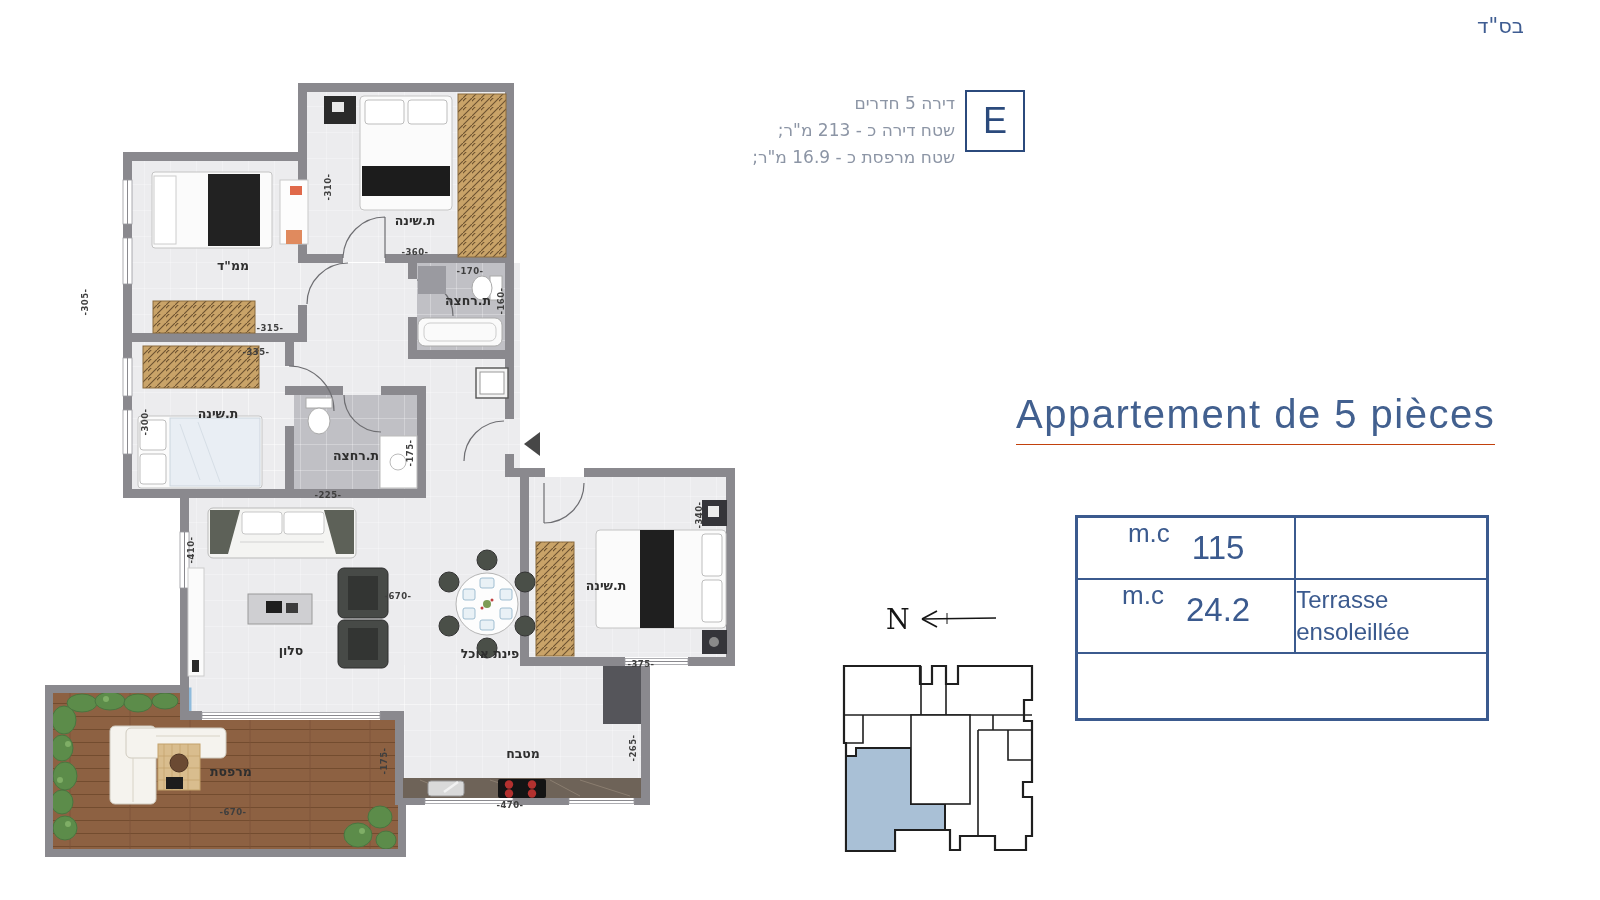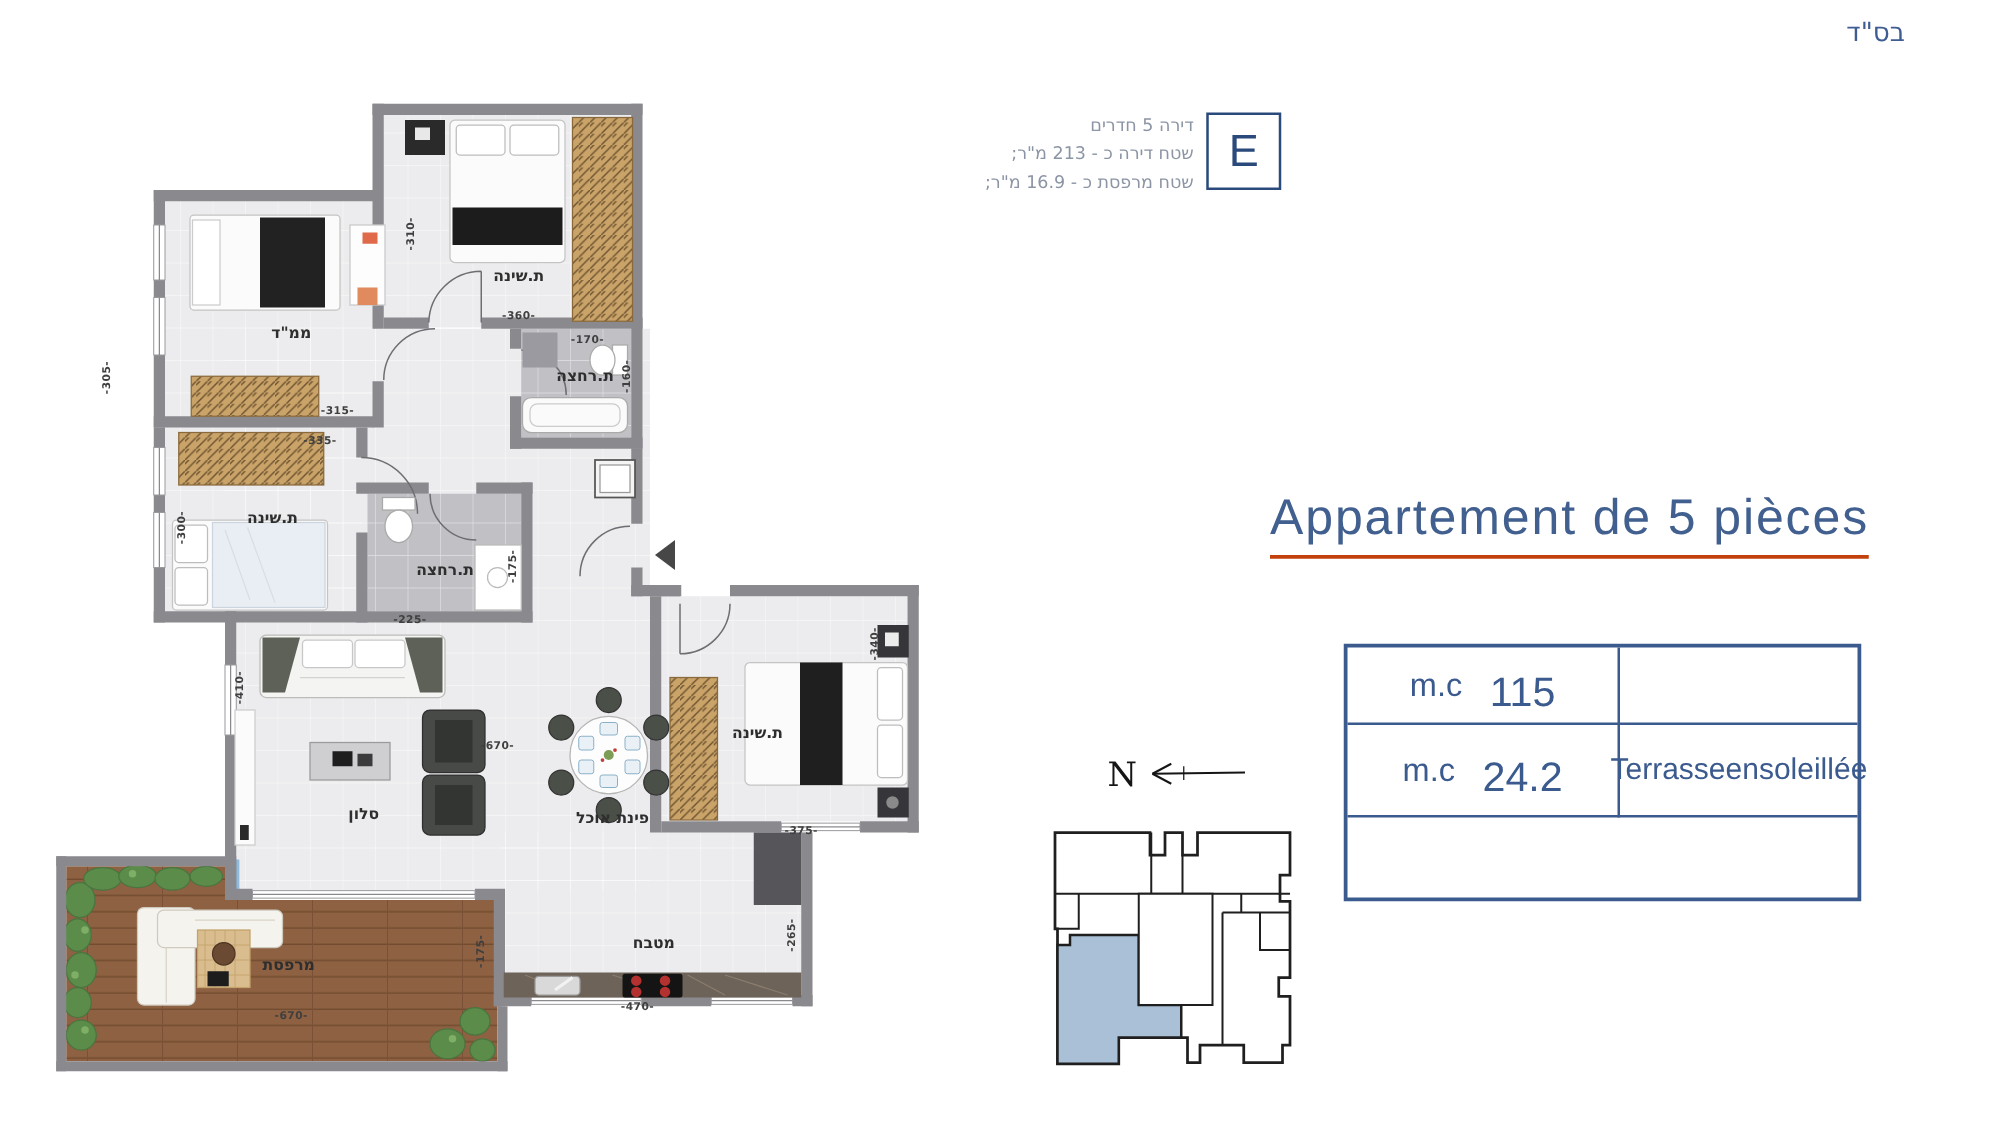--- a/index.html
+++ b/index.html
@@ -6,41 +6,41 @@
   body{width:1600px;height:900px;background:#ffffff;position:relative;overflow:hidden;
        font-family:"Liberation Sans","DejaVu Sans",sans-serif;}
   .abs{position:absolute;}
 
   
   #bsd{left:1430px;top:14px;width:94px;text-align:right;font-size:21px;color:#3f5d92;
        font-family:"DejaVu Sans",sans-serif;}
 
   
   #unit-info{left:740px;top:90px;width:215px;text-align:right;direction:rtl;
-             font-size:14px;line-height:1.6;color:#8c95a5;font-family:"DejaVu Sans",sans-serif;}
+             font-size:17px;line-height:1.6;color:#8c95a5;font-family:"DejaVu Sans",sans-serif;}
   #unit-badge{left:965px;top:90px;width:56px;height:58px;border:2px solid #2b4a7c;background:#fff;
               display:flex;align-items:center;justify-content:center;font-size:36px;color:#2b4a7c;
               font-family:"Liberation Sans",sans-serif;}
 
   
   #main-title{left:1016px;top:392px;font-size:40px;letter-spacing:1.5px;color:#42608f;
-              padding-bottom:7px;border-bottom:3px solid #c2410c;font-weight:400;
+              padding-bottom:7px;border-bottom:1px solid #c2410c;font-weight:400;
               font-family:"Liberation Sans",sans-serif;}
 
   
   #surface-table{left:1075px;top:515px;width:408px;border:3px solid #3b5a8e;background:#fff;
                  display:grid;grid-template-columns:53.5% 46.5%;grid-template-rows:62px 74px 64px;
                  color:#3b5a8e;font-family:"Liberation Sans",sans-serif;}
-  #surface-table .cell{display:flex;align-items:center;justify-content:center;
+  #surface-table .cell{display:flex;justify-content:center;
                        border-right:2.5px solid #3b5a8e;border-bottom:2.5px solid #3b5a8e;}
   #surface-table .cell:nth-child(2n){border-right:none;}
   #surface-table .cell:nth-child(5),#surface-table .cell:nth-child(6){border-bottom:none;}
   .mc-unit{font-size:26px;margin-right:22px;}
   .mc-value{font-size:33px;margin-top:11px;}
-  .cell-two-line{flex-direction:row;font-size:24px;line-height:1.35;}
+  .cell-two-line{flex-direction:column;font-size:24px;line-height:1.35;}
   .cell-dir{font-size:29px;}
 
   
   #compass{left:872px;top:598px;width:130px;height:42px;}
 
   
   #site-plan{left:826px;top:648px;}
   #floor-plan{left:40px;top:80px;}
 
   .room-label{font:700 12.5px "DejaVu Sans",sans-serif;fill:#2e2e2e;text-anchor:middle;}

